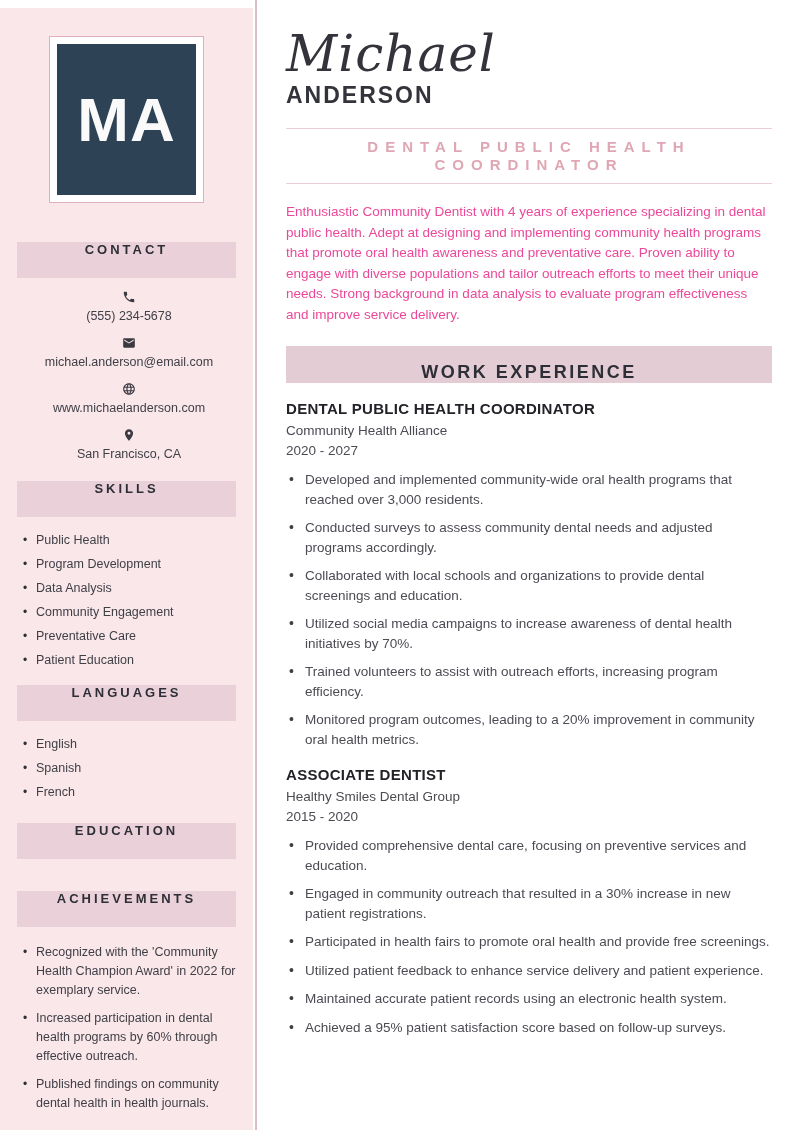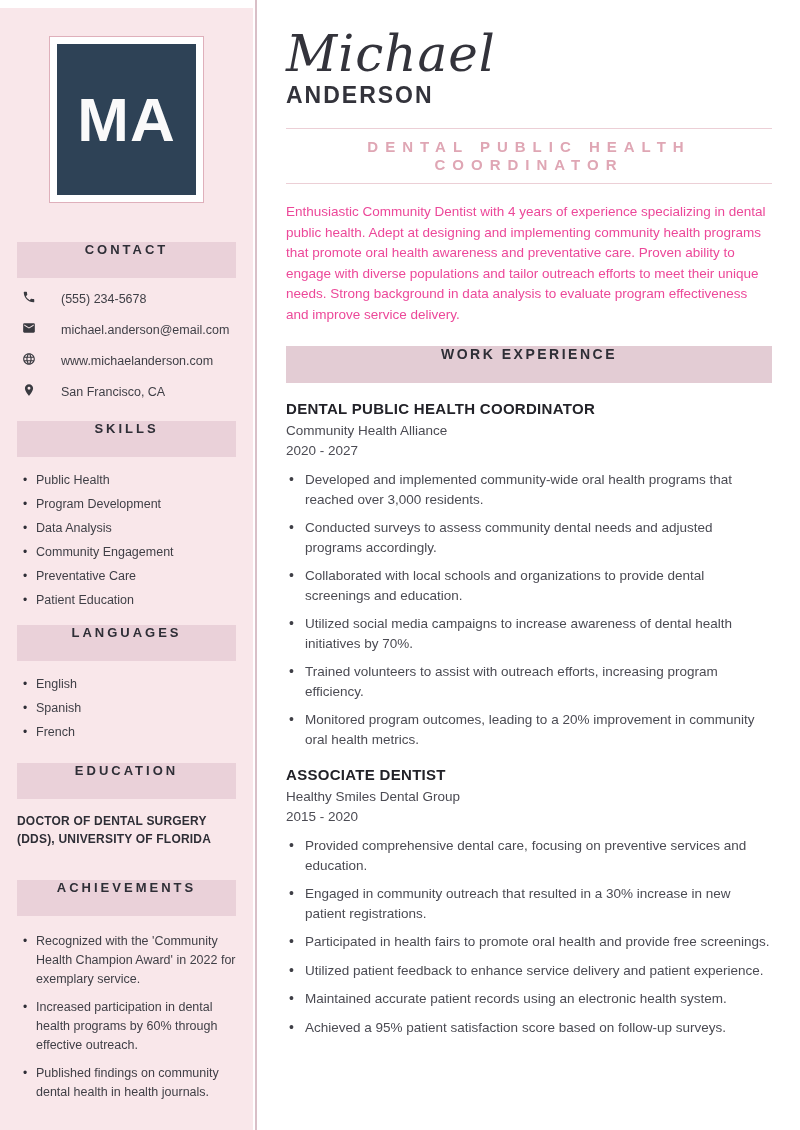--- a/index.html
+++ b/index.html
@@ -41,22 +41,22 @@
   .side-band {
     margin-top:20px;
     background:#ead1d9;
     height:36px;
     display:flex; align-items:flex-start; justify-content:center;
     font-size:13px; font-weight:bold; letter-spacing:3px; color:#2e2e36;
   }
   .side-band.first { margin-top:39px; }
   .contact-list { margin-top:12px; }
   .contact-row {
-    display:flex; align-items:center; gap:25px;
-    margin:0 0 13px 5px; min-height:16px;
+    display:flex; align-items:center; gap:1px;
+    margin:0 0 13px 5px; min-height:16px;flex-direction:column;
   }
   .contact-row svg { flex:0 0 auto; }
   .contact-row .ctext { font-size:12.5px; color:#3f3f46; }
   ul.side-list { list-style:none; margin:16px 0 0 5px; }
   ul.side-list li {
     position:relative; padding-left:14px;
     font-size:12.5px; color:#3f3f46; margin-bottom:9px; line-height:15px;
   }
   ul.side-list li::before {
     content:"•"; position:absolute; left:1px; top:0; color:#2e2e36; font-size:12px;
@@ -96,22 +96,22 @@
     color:#dfa6b4; font-size:15px; font-weight:bold; letter-spacing:7px;
   }
   .summary {
     margin-top:18px;
     font-size:13.5px; line-height:20.5px; color:#ec4899;
   }
   .work-band {
     margin-top:21px;
     background:#e3ccd4;
     height:37px;
-    display:flex; align-items:flex-start; justify-content:center;
-    font-size:14px; font-weight:bold; letter-spacing:2.5px; color:#2e2e36;
+    display:flex; align-items:flex-end; justify-content:center;
+    font-size:18px; font-weight:bold; letter-spacing:2.5px; color:#2e2e36;
   }
   .job { margin-top:17px; }
   .job-title {
     font-size:15px; font-weight:bold; color:#222228; letter-spacing:0.3px;
   }
   .job-company { margin-top:6px; font-size:13.5px; color:#4b4b53; }
   .job-dates   { margin-top:5px; font-size:13.5px; color:#4b4b53; }
   ul.job-list { list-style:none; margin-top:12px; }
   ul.job-list li {
     position:relative; padding-left:19px;
@@ -190,21 +190,20 @@
     </div>
     <ul class="side-list">
         <li>English</li>
         <li>Spanish</li>
         <li>French</li>
       </ul>
 
     <div class="side-band edu">
       <span>EDUCATION</span>
     </div>
-    <p class="edu-text">DOCTOR OF DENTAL SURGERY (DDS), UNIVERSITY OF FLORIDA</p>
 
     <div class="side-band achv">
       <span>ACHIEVEMENTS</span>
     </div>
     <ul class="side-list wrap">
         <li>Recognized with the 'Community Health Champion Award' in 2022 for exemplary service.</li>
         <li>Increased participation in dental health programs by 60% through effective outreach.</li>
         <li>Published findings on community dental health in health journals.</li>
       </ul>
   </div>

